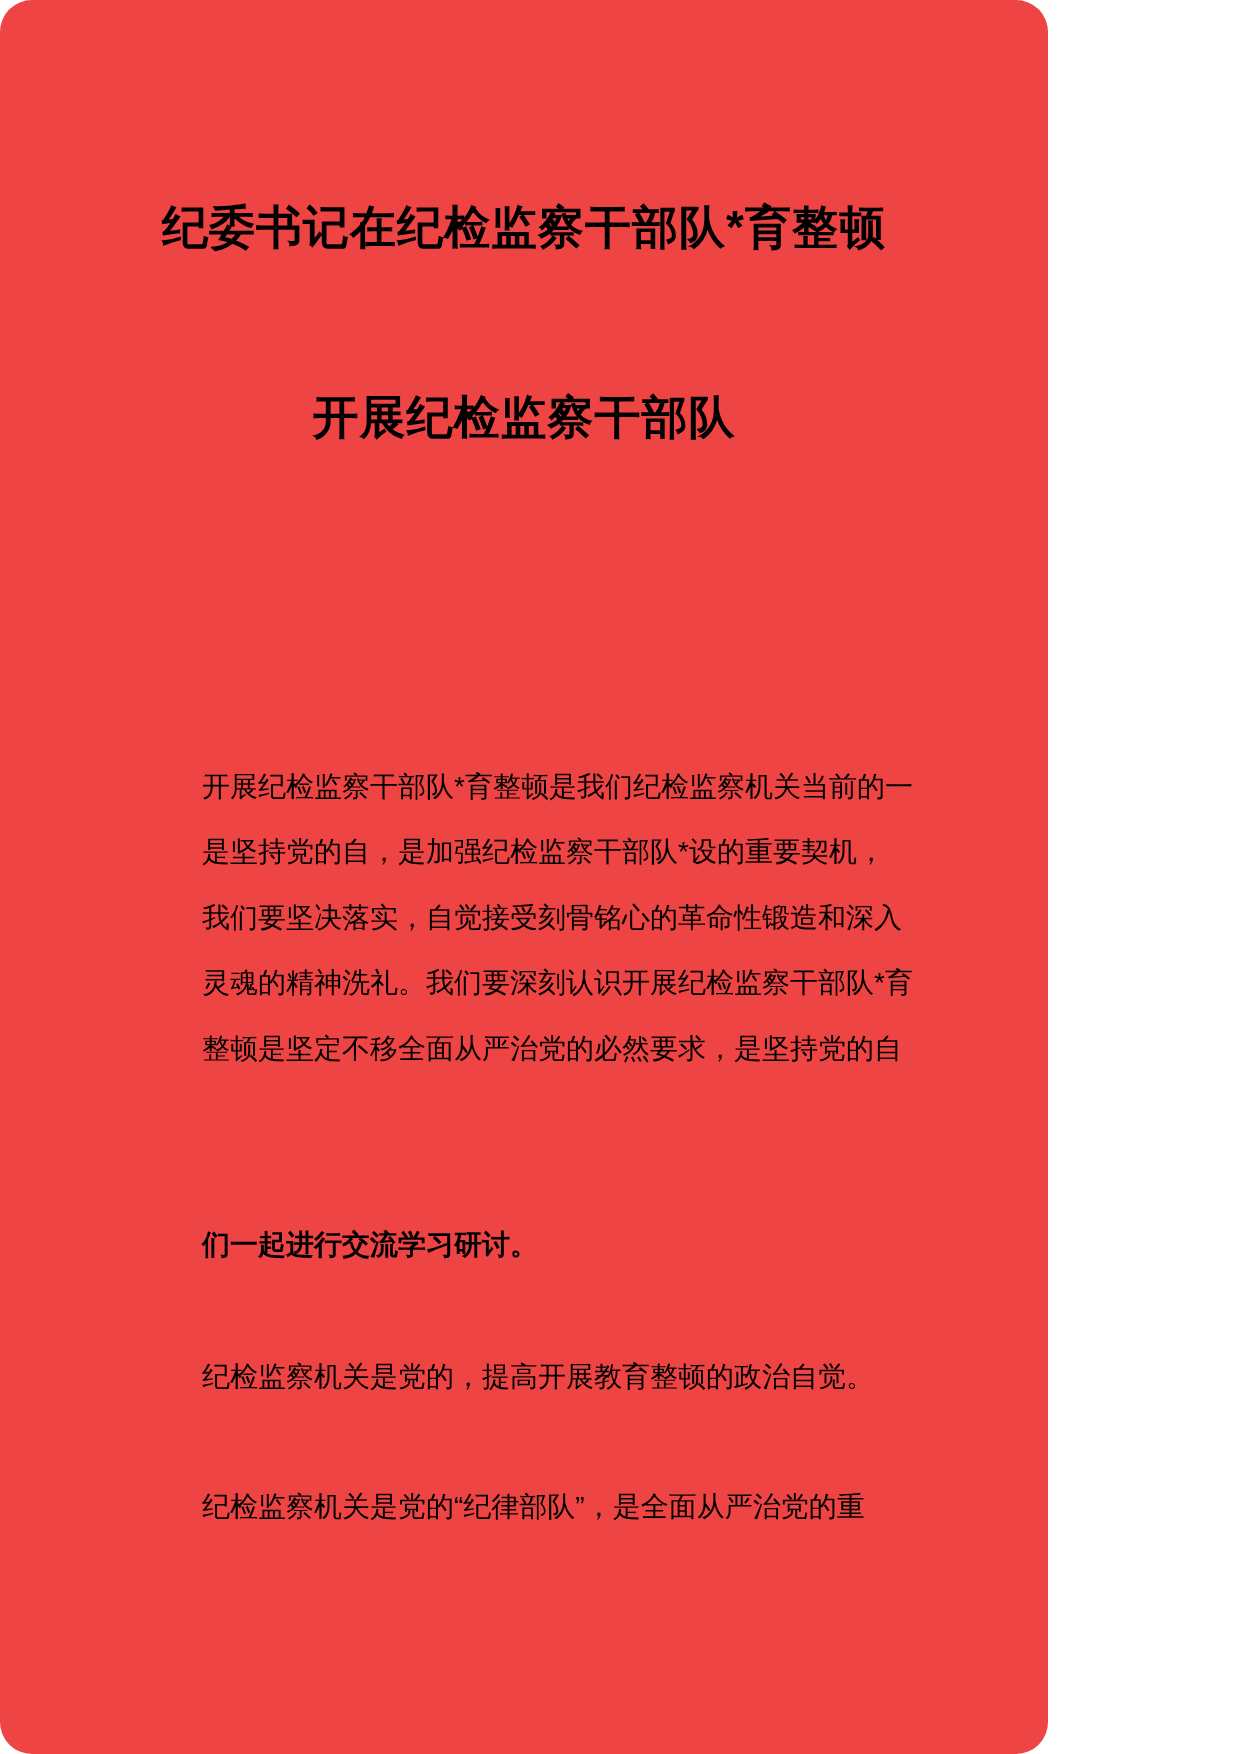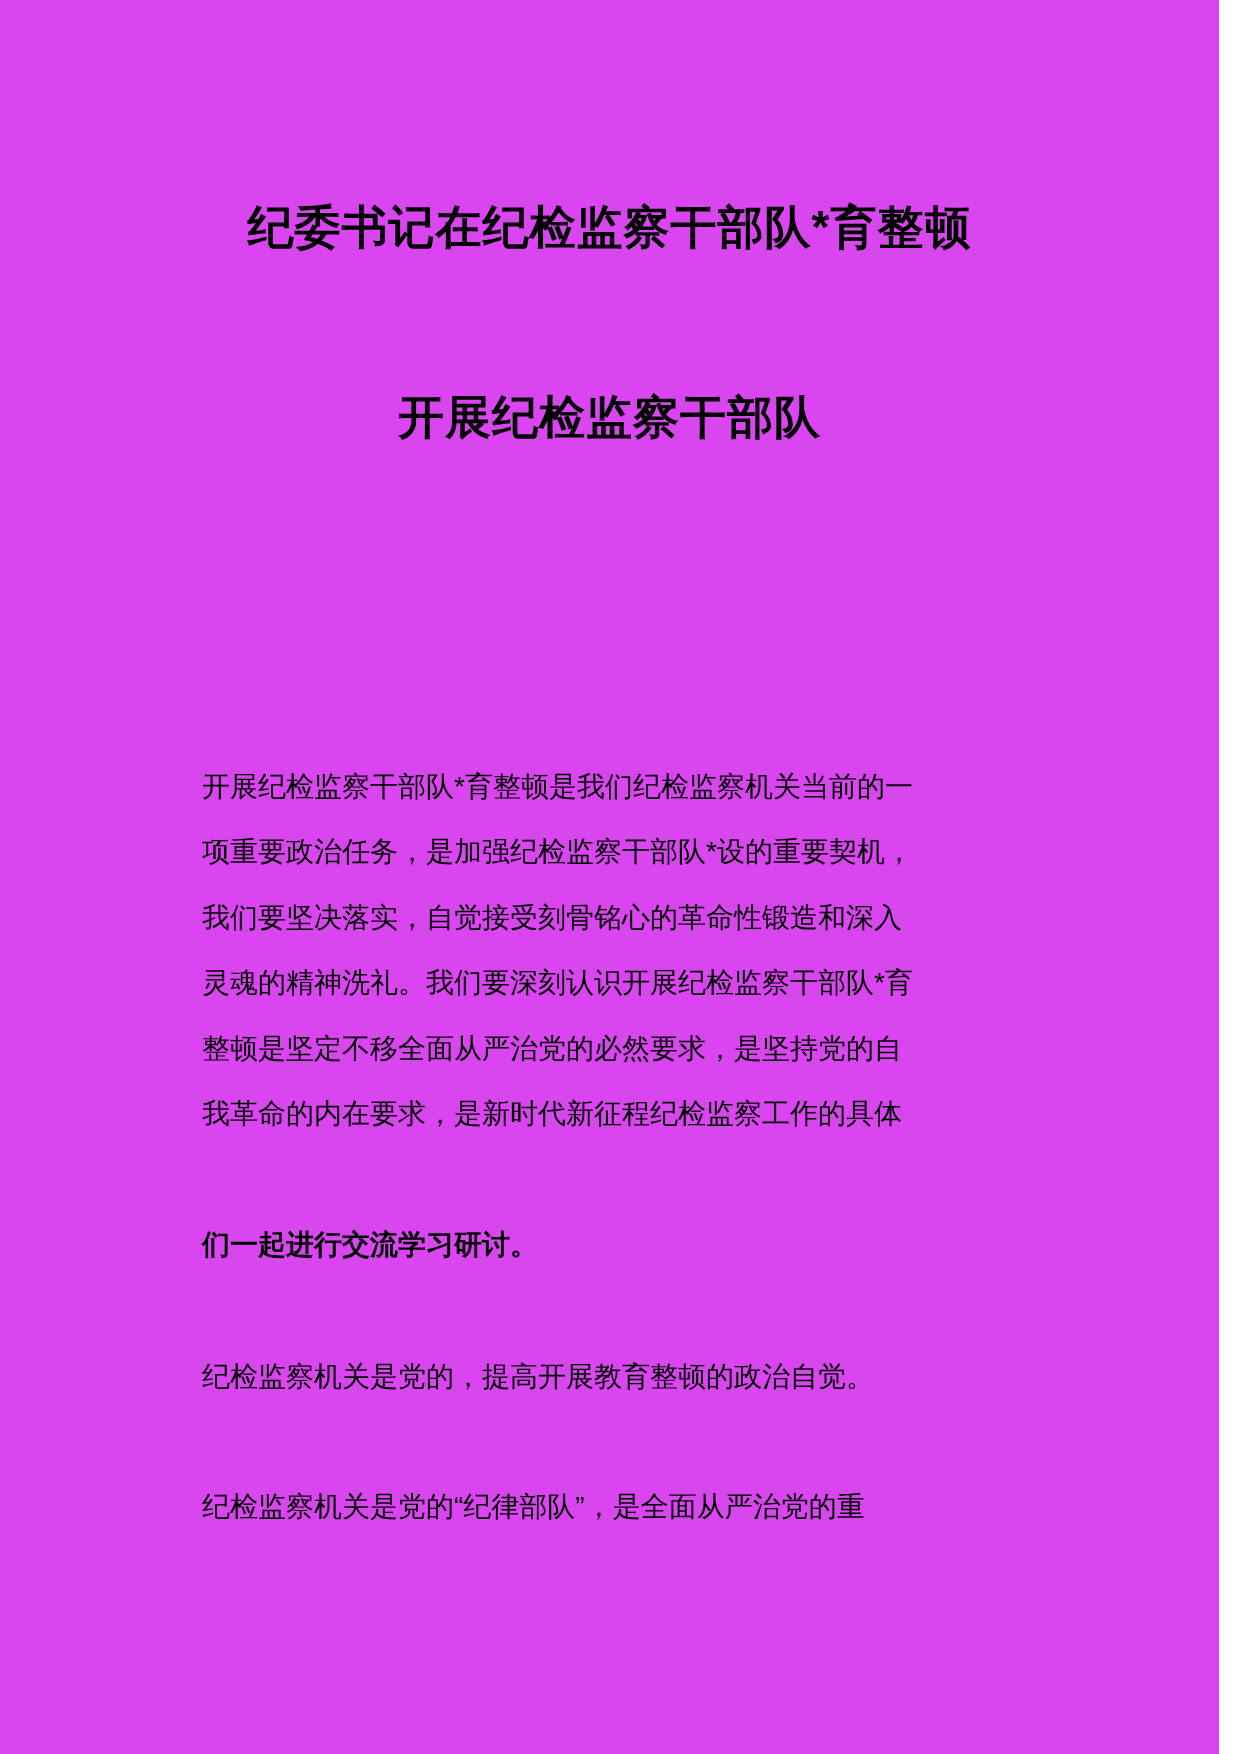--- a/index.html
+++ b/index.html
@@ -1,26 +1,27 @@
 <!DOCTYPE html>
 <html><head>
 <meta charset="utf-8">
 <style>
   html, body {
     margin: 0;
     padding: 0;
   }
   .page {
     position: relative;
-    width: 1219px;
+    width: 1048px;
     height: 1754px;
-    background: #d946ef;
+    background: #ef4444;
     overflow: hidden;
     font-family: "Liberation Sans", sans-serif;
     color: #000000;
+    border-radius: 32px;
   }
   .title-line {
     position: absolute;
     left: 0;
     width: 100%;
     text-align: center;
     font-size: 46px;
     font-weight: 700;
     line-height: 1;
     letter-spacing: 1px;
@@ -54,29 +55,28 @@
 <body>
 
 <div class="page">
 
   <div class="title-line title-line-1">纪委书记在纪检监察干部队*育整顿</div>
 
   <div class="title-line title-line-2">开展纪检监察干部队</div>
 
   <div class="body-line p1-l1">开展纪检监察干部队*育整顿是我们纪检监察机关当前的一</div>
 
-  <div class="body-line p1-l2">项重要政治任务，是加强纪检监察干部队*设的重要契机，</div>
+  <div class="body-line p1-l2">是坚持党的自，是加强纪检监察干部队*设的重要契机，</div>
 
   <div class="body-line p1-l3">我们要坚决落实，自觉接受刻骨铭心的革命性锻造和深入</div>
 
   <div class="body-line p1-l4">灵魂的精神洗礼。我们要深刻认识开展纪检监察干部队*育</div>
 
   <div class="body-line p1-l5">整顿是坚定不移全面从严治党的必然要求，是坚持党的自</div>
 
-  <div class="body-line p1-l6">我革命的内在要求，是新时代新征程纪检监察工作的具体</div>
 
 
   <div class="body-line p1-l8">们一起进行交流学习研讨。</div>
 
   <div class="body-line p2-l1">纪检监察机关是党的，提高开展教育整顿的政治自觉。</div>
 
   <div class="body-line p3-l1">纪检监察机关是党的“纪律部队”，是全面从严治党的重</div>
 
 </div>
 

